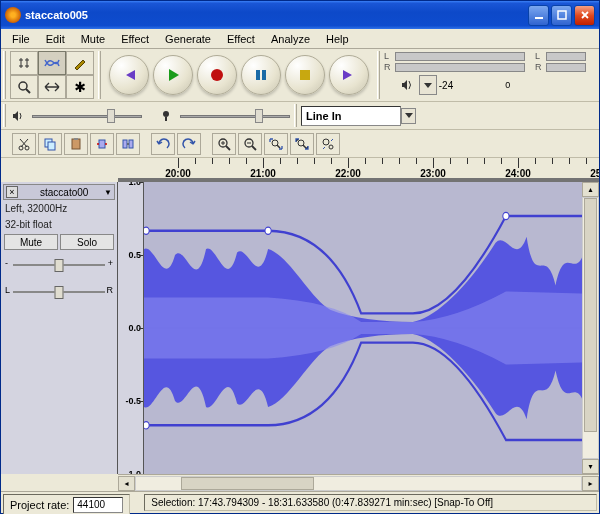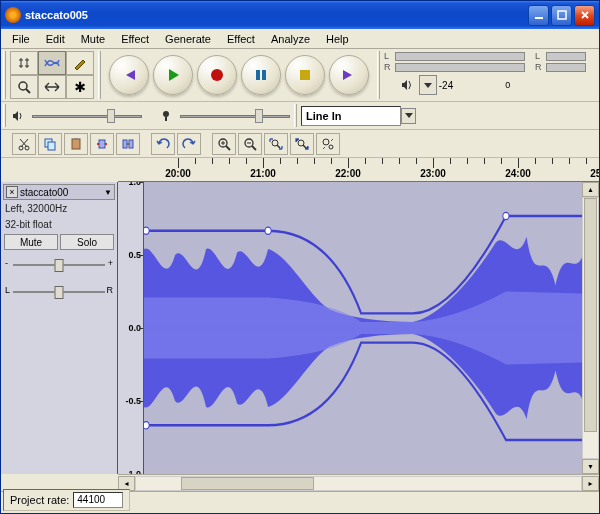--- a/index.html
+++ b/index.html
@@ -36,30 +36,30 @@
 .vol-slider { width: 110px; height: 14px; position: relative; }
 .vol-track { position: absolute; top: 6px; left: 0; right: 0; height: 3px; background: #aaa; border: 1px solid #777; }
 .vol-thumb { position: absolute; width: 8px; height: 14px; background: #e0ddd0; border: 1px solid #888; top: 0; }
 .drop { height: 20px; background: #fff; border: 1px inset #888; padding: 2px 4px; display: flex; align-items: center; justify-content: space-between; width: 100px; font-size: 11px; }
 .drop2 { width: 18px; height: 20px; background: #e8e4d4; border: 1px solid #888; display: flex; align-items: center; justify-content: center; }
 .dropbtn { width: 15px; height: 16px; background: #e8e4d4; border: 1px solid #888; display: flex; align-items: center; justify-content: center; }
 
 .tbrow2 { display: flex; align-items: center; padding: 2px; gap: 2px; height: 28px; border-bottom: 1px solid #c0bca8; }
 .smbtn { width: 24px; height: 22px; border: 1px solid #aca899; background: #ece9d8; display: flex; align-items: center; justify-content: center; }
 
-.ruler { height: 24px; background: #ece9d8; border-bottom: 1px solid #737373; position: relative; margin-left: 117px; overflow: hidden; }
+.ruler { height: 24px; background: #ece9d8; border-bottom: 4px solid #737373; position: relative; margin-left: 117px; overflow: hidden; }
 .ruler-tick { position: absolute; top: 0; width: 1px; height: 6px; background: #333; }
 .ruler-tick.major { height: 10px; }
 .ruler-lbl { position: absolute; top: 10px; font-size: 10px; font-weight: bold; color: #000; transform: translateX(-50%); }
 
 .tracks { flex: 1; display: flex; overflow: hidden; background: #7a7a8c; }
 .track-panel { width: 117px; background: #d4d4e0; border-right: 1px solid #555; padding: 2px; display: flex; flex-direction: column; gap: 1px; }
 .tp-head { display: flex; align-items: center; background: #c8c8d8; border: 1px solid #888; padding: 1px 2px; gap: 2px; }
 .tp-close { width: 12px; height: 12px; border: 1px solid #666; background: #ddd; display: flex; align-items: center; justify-content: center; font-size: 9px; line-height: 1; }
-.tp-name { flex: 1; font-size: 10px; }
+.tp-name { flex: 1; font-size: 10px; margin-left: 20px; }
 .tp-arrow { font-size: 8px; }
 .tp-info { font-size: 10px; color: #222; padding: 1px 2px; line-height: 1.3; }
 .tp-btns { display: flex; gap: 2px; padding: 1px; }
 .tp-btn { flex: 1; height: 16px; background: #e4e4e4; border: 1px solid #888; font-size: 10px; display: flex; align-items: center; justify-content: center; }
 .tp-slider { position: relative; height: 16px; margin: 5px 4px; }
 .tp-slider .trk { position: absolute; top: 7px; left: 6px; right: 6px; height: 2px; background: #888; }
 .tp-slider .thumb { position: absolute; width: 9px; height: 13px; background: #e0ddd0; border: 1px solid #666; top: 2px; left: 50%; transform: translateX(-50%); }
 .tp-slider .endlbl { position: absolute; font-size: 9px; top: 1px; }
 .tp-slider .lmin { left: -2px; } .tp-slider .lplus { right: -2px; }
 
@@ -72,21 +72,21 @@
 
 .hscroll { height: 17px; background: #ece9d8; border-top: 1px solid #aca899; display: flex; align-items: center; margin-left: 117px; }
 .sbtn { width: 17px; height: 15px; background: #e4e1d0; border: 1px solid #aca899; display: flex; align-items: center; justify-content: center; font-size: 8px; }
 .strack { flex: 1; height: 15px; background: #f0ede0; border: 1px solid #ccc; position: relative; }
 .sthumb { position: absolute; height: 13px; background: #d8d4c4; border: 1px solid #aca899; top: 0; }
 
 .vscroll { position: absolute; right: 0; top: 0; bottom: 0; width: 17px; background: #ece9d8; display: flex; flex-direction: column; }
 .vstrack { flex: 1; background: #f0ede0; border: 1px solid #ccc; position: relative; }
 .vsthumb { position: absolute; width: 13px; background: #d8d4c4; border: 1px solid #aca899; left: 1px; }
 
-.statusbar { height: 22px; background: #ece9d8; border-top: 1px solid #aca899; display: flex; align-items: flex-end; padding: 2px; gap: 14px; }
+.statusbar { height: 22px; background: #ece9d8; border-top: 1px solid #aca899; display: flex; align-items: flex-start; padding: 2px; gap: 14px; }
 .status-cell { border: 1px inset #c0bca8; padding: 2px 6px; font-size: 10px; background: #ece9d8; }
 .status-cell.rate { display: flex; align-items: center; gap: 4px; }
 .rate-input { width: 50px; height: 16px; background: #fff; border: 1px inset #888; padding: 1px 3px; font-size: 10px; }
 .status-cell.sel { flex: 1; }
 
 .tri-down { width: 0; height: 0; border-left: 4px solid transparent; border-right: 4px solid transparent; border-top: 5px solid #333; }
 </style>
 </head>
 <body>
 
@@ -462,15 +462,16 @@
         <div class="sthumb" style="left:10%;width:30%"></div>
       </div>
     <div class="sbtn">▸</div>
   </div>
 
   <div class="statusbar">
     <div class="status-cell rate">
       <span>Project rate:</span>
       <div class="rate-input">44100</div>
     </div>
+    <div class="status-cell sel">Selection: 17:43.794309 - 18:31.633580 (0:47.839271 min:sec)  [Snap-To Off]</div>
   </div>
 
 </div>
 
 </body></html>

